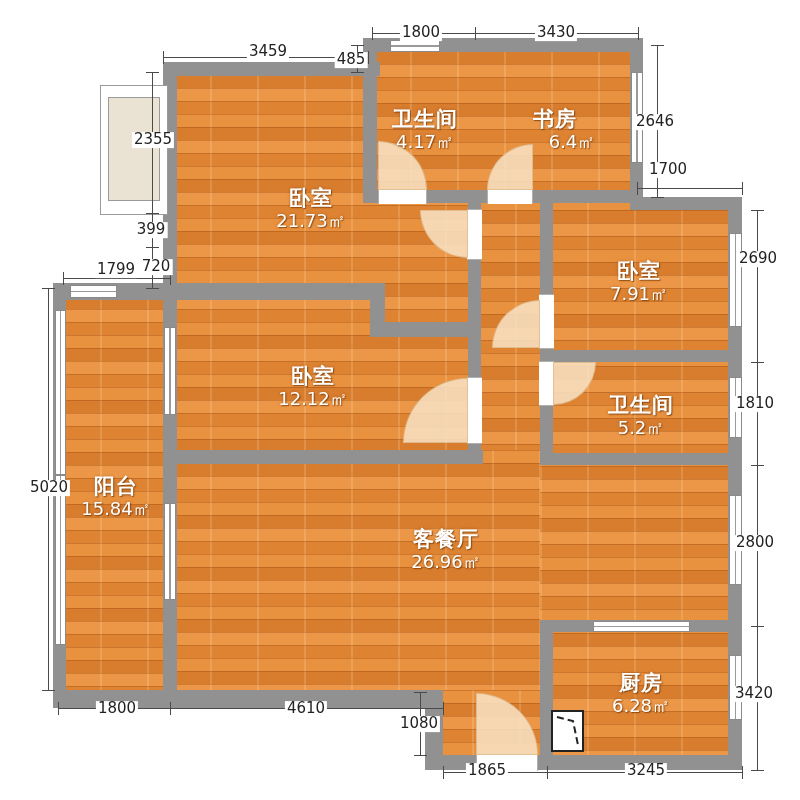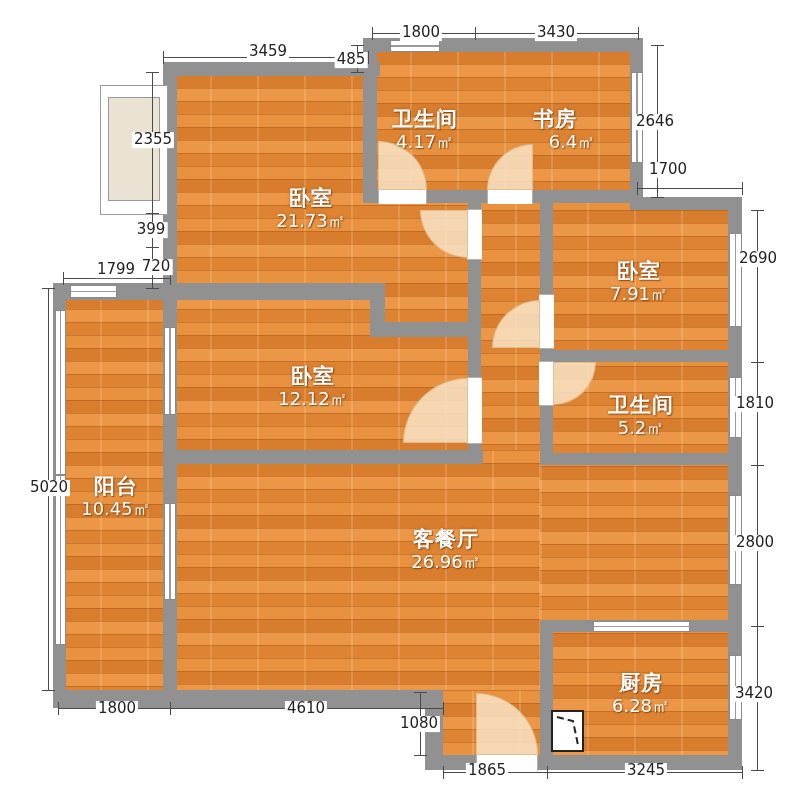--- a/index.html
+++ b/index.html
@@ -192,18 +192,18 @@
     <div class="room-area" style="left: 572px; top: 142px;">6.4㎡</div>
     <div class="room-name" style="left: 311px; top: 198px;">卧室</div>
     <div class="room-area" style="left: 311px; top: 221px;">21.73㎡</div>
     <div class="room-name" style="left: 639px; top: 271px;">卧室</div>
     <div class="room-area" style="left: 639px; top: 294px;">7.91㎡</div>
     <div class="room-name" style="left: 313px; top: 376px;">卧室</div>
     <div class="room-area" style="left: 313px; top: 399px;">12.12㎡</div>
     <div class="room-name" style="left: 641px; top: 405px;">卫生间</div>
     <div class="room-area" style="left: 641px; top: 428px;">5.2㎡</div>
     <div class="room-name" style="left: 116px; top: 486px; font-family: Liberation Serif, serif;">阳台</div>
-    <div class="room-area" style="left: 116px; top: 509px;">10.45㎡</div>
+    <div class="room-area" style="left: 116px; top: 509px;">15.84㎡</div>
     <div class="room-name" style="left: 446px; top: 539px;">客餐厅</div>
     <div class="room-area" style="left: 446px; top: 562px;">26.96㎡</div>
     <div class="room-name" style="left: 641px; top: 683px;">厨房</div>
     <div class="room-area" style="left: 641px; top: 706px;">6.28㎡</div>
   </div>
 
 </body></html>

